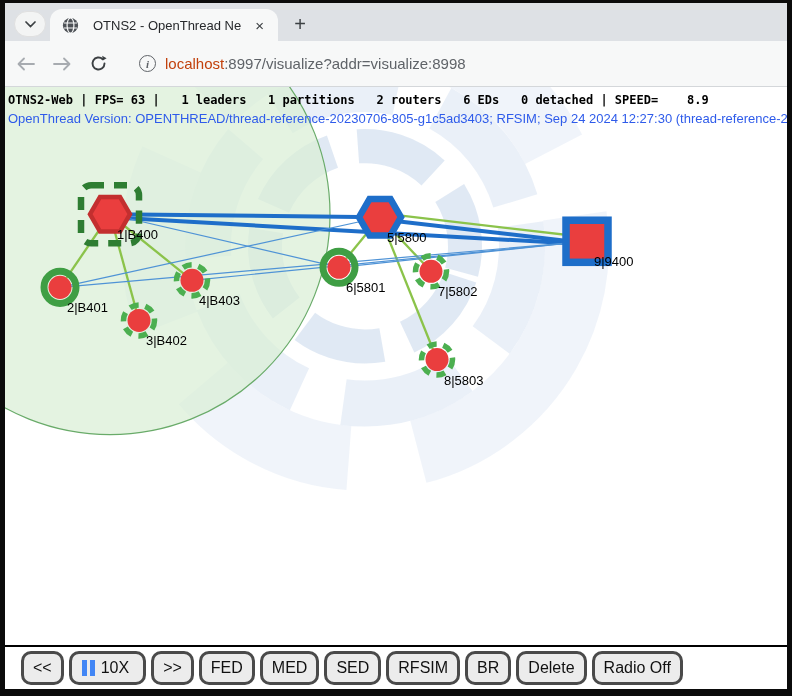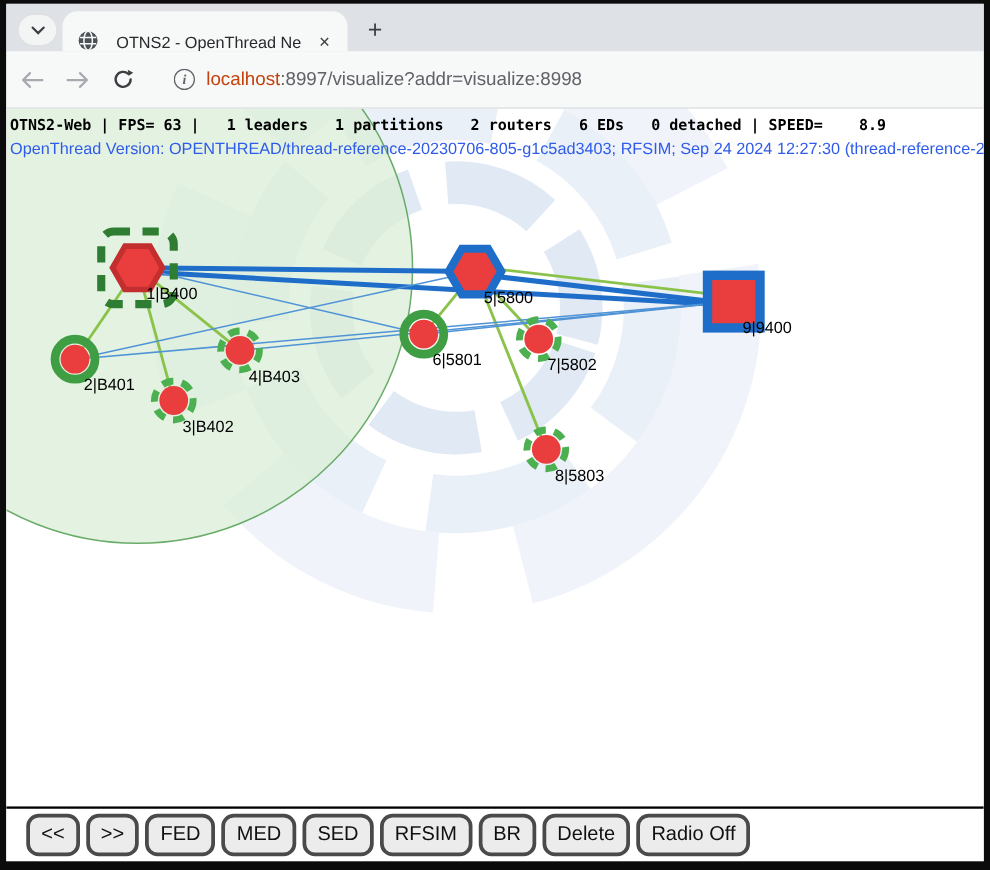--- a/index.html
+++ b/index.html
@@ -11,21 +11,21 @@
            background:#fff; overflow:hidden; }
 
   
   .tabstrip { height:38px; background:#dee1e5; display:flex; align-items:flex-end;
               flex-shrink:0; position:relative; }
   .tab-chevron-btn { position:absolute; left:9px; top:8px; width:32px; height:26px;
               border-radius:13px; background:#f3f4f4; border:1px solid #e0e0e0;
               display:flex; align-items:center; justify-content:center; cursor:pointer; }
   .tab { position:absolute; left:45px; top:6px; width:228px; height:32px;
          background:#f7f8f8; border-radius:12px 12px 0 0;
-         display:flex; align-items:flex-end; padding:0 10px 0 33px; overflow:hidden; }
+         display:flex; align-items:center; padding:0 10px 0 33px; overflow:hidden; }
   .tab-title { font-size:13px; color:#27292c; white-space:nowrap; overflow:hidden;
                flex:1; margin-left:10px; }
   .tab-close { font-size:15px; color:#3c4043; padding:0 4px; cursor:pointer; line-height:1; }
   .new-tab-btn { position:absolute; left:282px; top:8px; width:26px; height:26px;
                  display:flex; align-items:center; justify-content:center;
                  font-size:20px; color:#3c4043; cursor:pointer; }
 
   
   .navbar { height:46px; background:#f7f8f8; border-bottom:1px solid #d4d7da;
             display:flex; align-items:center; flex-shrink:0; }
@@ -175,20 +175,27 @@
           </g>
         </svg>
       <div class="statusline1">OTNS2-Web | FPS= 63 |   1 leaders   1 partitions   2 routers   6 EDs   0 detached | SPEED=    8.9</div>
       <div class="statusline2" style="color: rgb(46, 91, 234);">OpenThread Version: OPENTHREAD/thread-reference-20230706-805-g1c5ad3403; RFSIM; Sep 24 2024 12:27:30 (thread-reference-20230706-80</div>
     </div>
 
     <div class="bottombar">
         <button class="tbtn">
           <span>&lt;&lt;</span>
         </button>
+        <button class="tbtn has-icon">
+          <span class="pause-icon">
+            <i style="background: rgb(66, 134, 245);"></i>
+            <i style="background: rgb(66, 134, 245);"></i>
+          </span>
+          <span>10X</span>
+        </button>
         <button class="tbtn">
           <span>&gt;&gt;</span>
         </button>
         <button class="tbtn">
           <span>FED</span>
         </button>
         <button class="tbtn">
           <span>MED</span>
         </button>
         <button class="tbtn">

